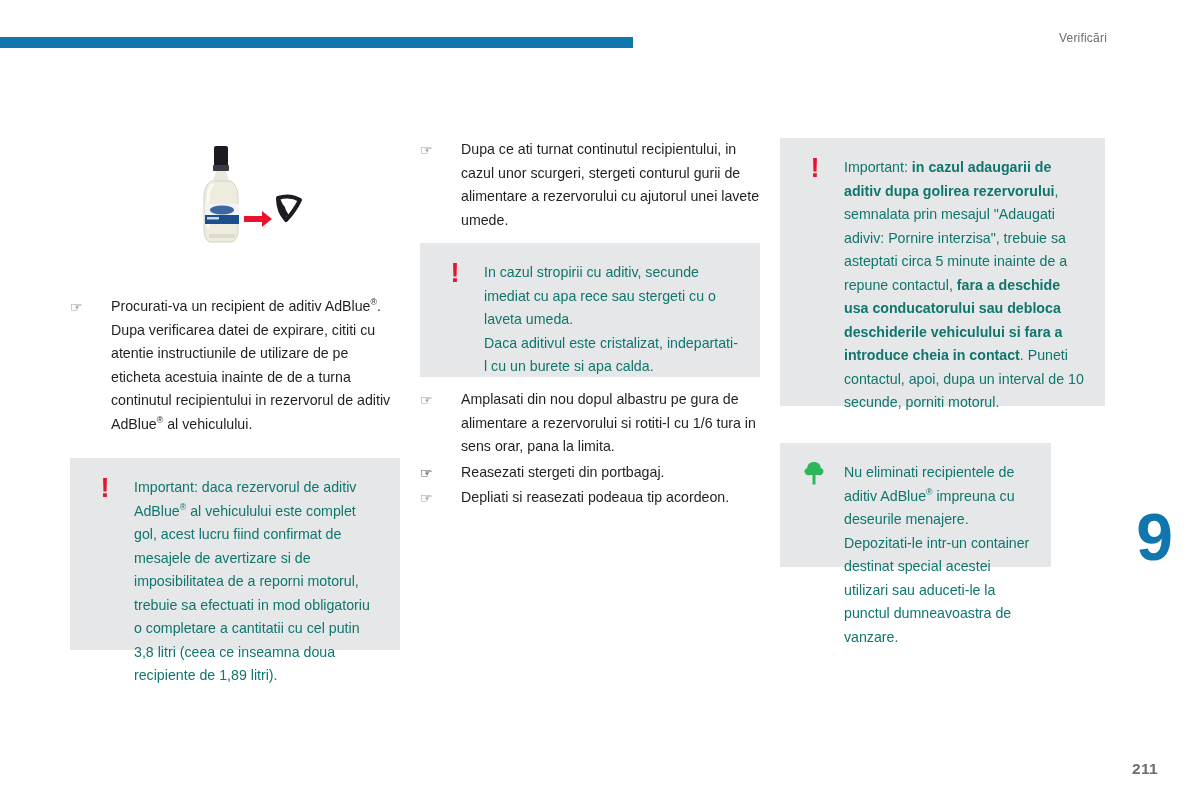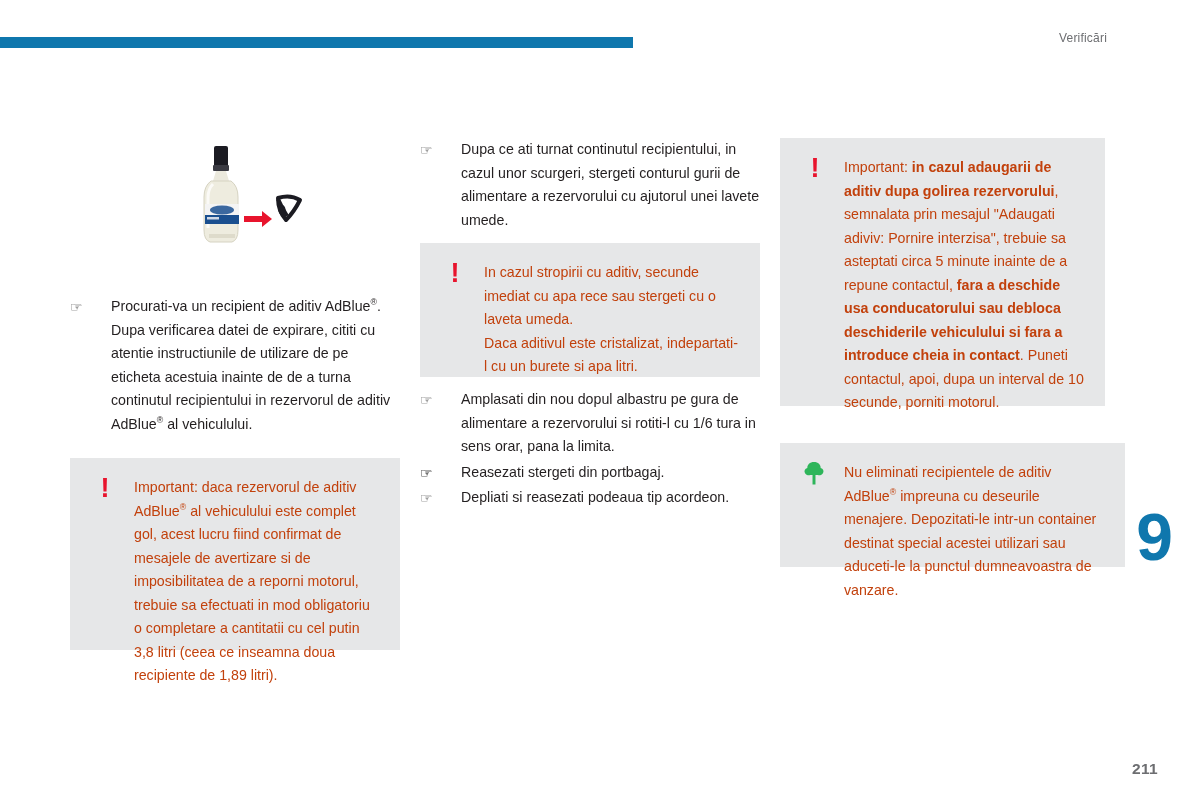--- a/index.html
+++ b/index.html
@@ -92,39 +92,39 @@
   .note-icon {
     position: absolute;
     left: 2px;
     top: 0px;
     width: 26px;
     height: 30px;
   }
   .note-text {
     font-size: 14.2px;
     line-height: 23.5px;
-    color: #c2410c;
+    color: #0f766e;
   }
   .note-text b { font-weight: bold; }
 
   .bang {
     display: block;
     font-family: "Liberation Sans", sans-serif;
     font-weight: bold;
     font-size: 27px;
     line-height: 25px;
     color: #e8142d;
     text-align: center;
   }
 
   
   #note-left      { left: 70px;  top: 458px; width: 330px; height: 192px; }
   #note-mid       { left: 420px; top: 243px; width: 340px; height: 134px; }
   #note-right-imp { left: 780px; top: 138px; width: 325px; height: 268px; }
-  #note-right-env { left: 780px; top: 443px; width: 345px; height: 124px; }
+  #note-right-env { left: 780px; top: 443px; width: 271px; height: 124px; }
 
   
   .chapter-number {
     position: absolute;
     right: 28px;
     top: 504px;
     font-size: 66px;
     font-weight: bold;
     color: #0f77ad;
     line-height: 66px;
@@ -205,21 +205,21 @@
     </li>
   </ul>
 </div>
 
 <div class="note-box" id="note-mid">
   <div class="note-inner">
     <span class="note-icon">
       <span class="bang">!</span>
     </span>
     <div class="note-text">In cazul stropirii cu aditiv, secunde imediat cu apa rece sau stergeti cu o laveta umeda.</div>
-    <div class="note-text">Daca aditivul este cristalizat, indepartati-l cu un burete si apa litri.</div>
+    <div class="note-text">Daca aditivul este cristalizat, indepartati-l cu un burete si apa calda.</div>
   </div>
 </div>
 
 <div class="col col-mid" style="top:388px;">
   <ul class="bullet-list">
     <li class="bullet-item">
       <span class="bullet-glyph">☞</span>
       <span>Amplasati din nou dopul albastru pe gura de alimentare a rezervorului si rotiti-l cu 1/6 tura in sens orar, pana la limita.</span>
     </li>
     <li class="bullet-item">

